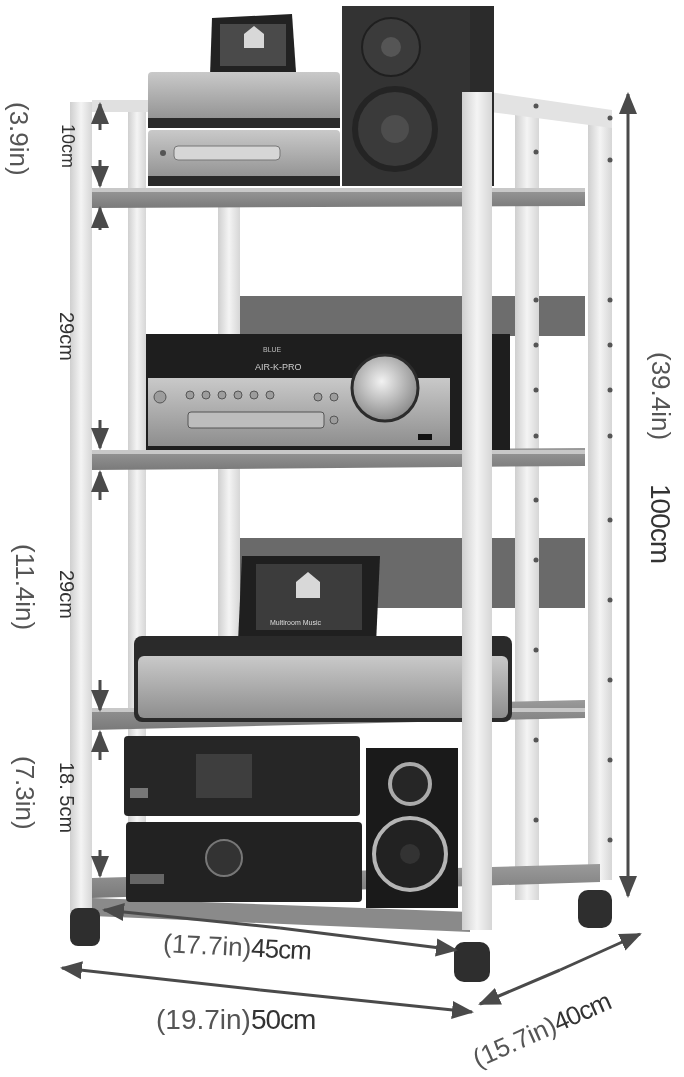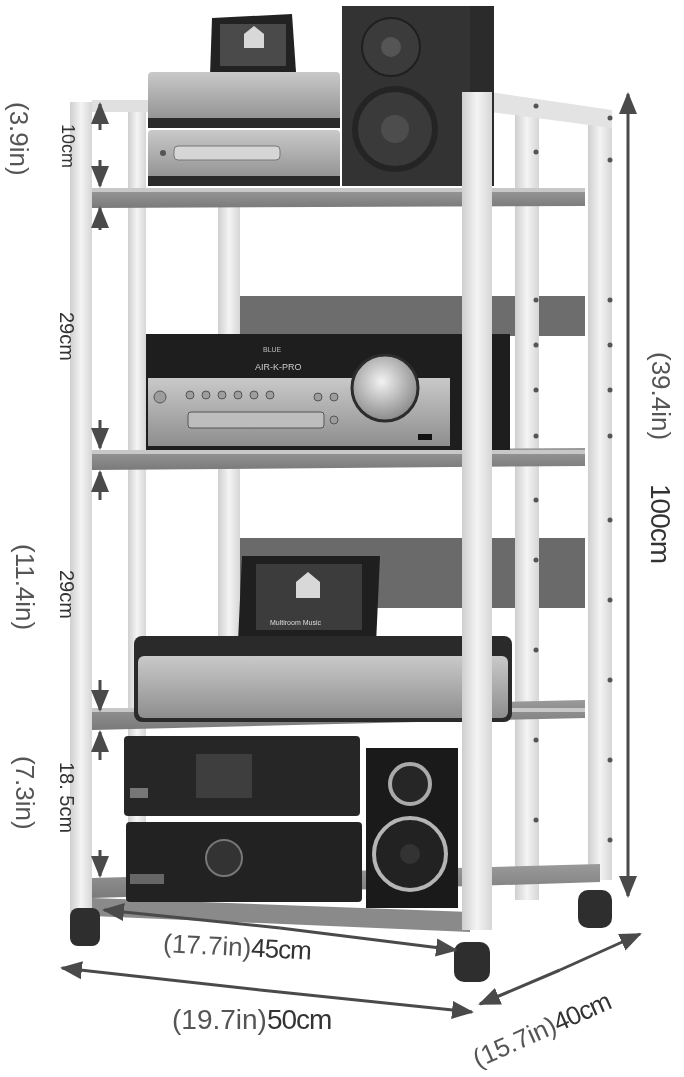--- a/index.html
+++ b/index.html
@@ -192,19 +192,19 @@
 <div class="label" style="left:40px; top:756px; font-size:26px; transform:rotate(90deg);">(7.3in)</div>
 <div class="label dark" style="left:78px; top:762px; font-size:20px; transform:rotate(90deg);">18. 5cm</div>
 
 <div class="label" style="left:676px; top:352px; font-size:26px; transform:rotate(90deg);">(39.4in)</div>
 <div class="label dark" style="left:676px; top:484px; font-size:28px; letter-spacing:-1px; transform:rotate(90deg);">100cm</div>
 
 <div class="label" style="left:164px; top:928px; font-size:26px; transform:rotate(3deg);">
   <span>(17.7in)</span><span class="dark" style="color:#333; letter-spacing:-1px;">45cm</span>
 </div>
 
-<div class="label" style="left:172px; top:1004px; font-size:28px;text-align:center;">
+<div class="label" style="left:156px; top:1004px; font-size:28px;text-align:center;">
   <span>(19.7in)</span><span style="color:#333; letter-spacing:-1px;">50cm</span>
 </div>
 
 <div class="label" style="left:468px; top:1046px; font-size:26px; transform:rotate(-24deg);">
   <span>(15.7in)</span><span style="color:#333; letter-spacing:-1px;">40cm</span>
 </div>
 
 </body></html>

